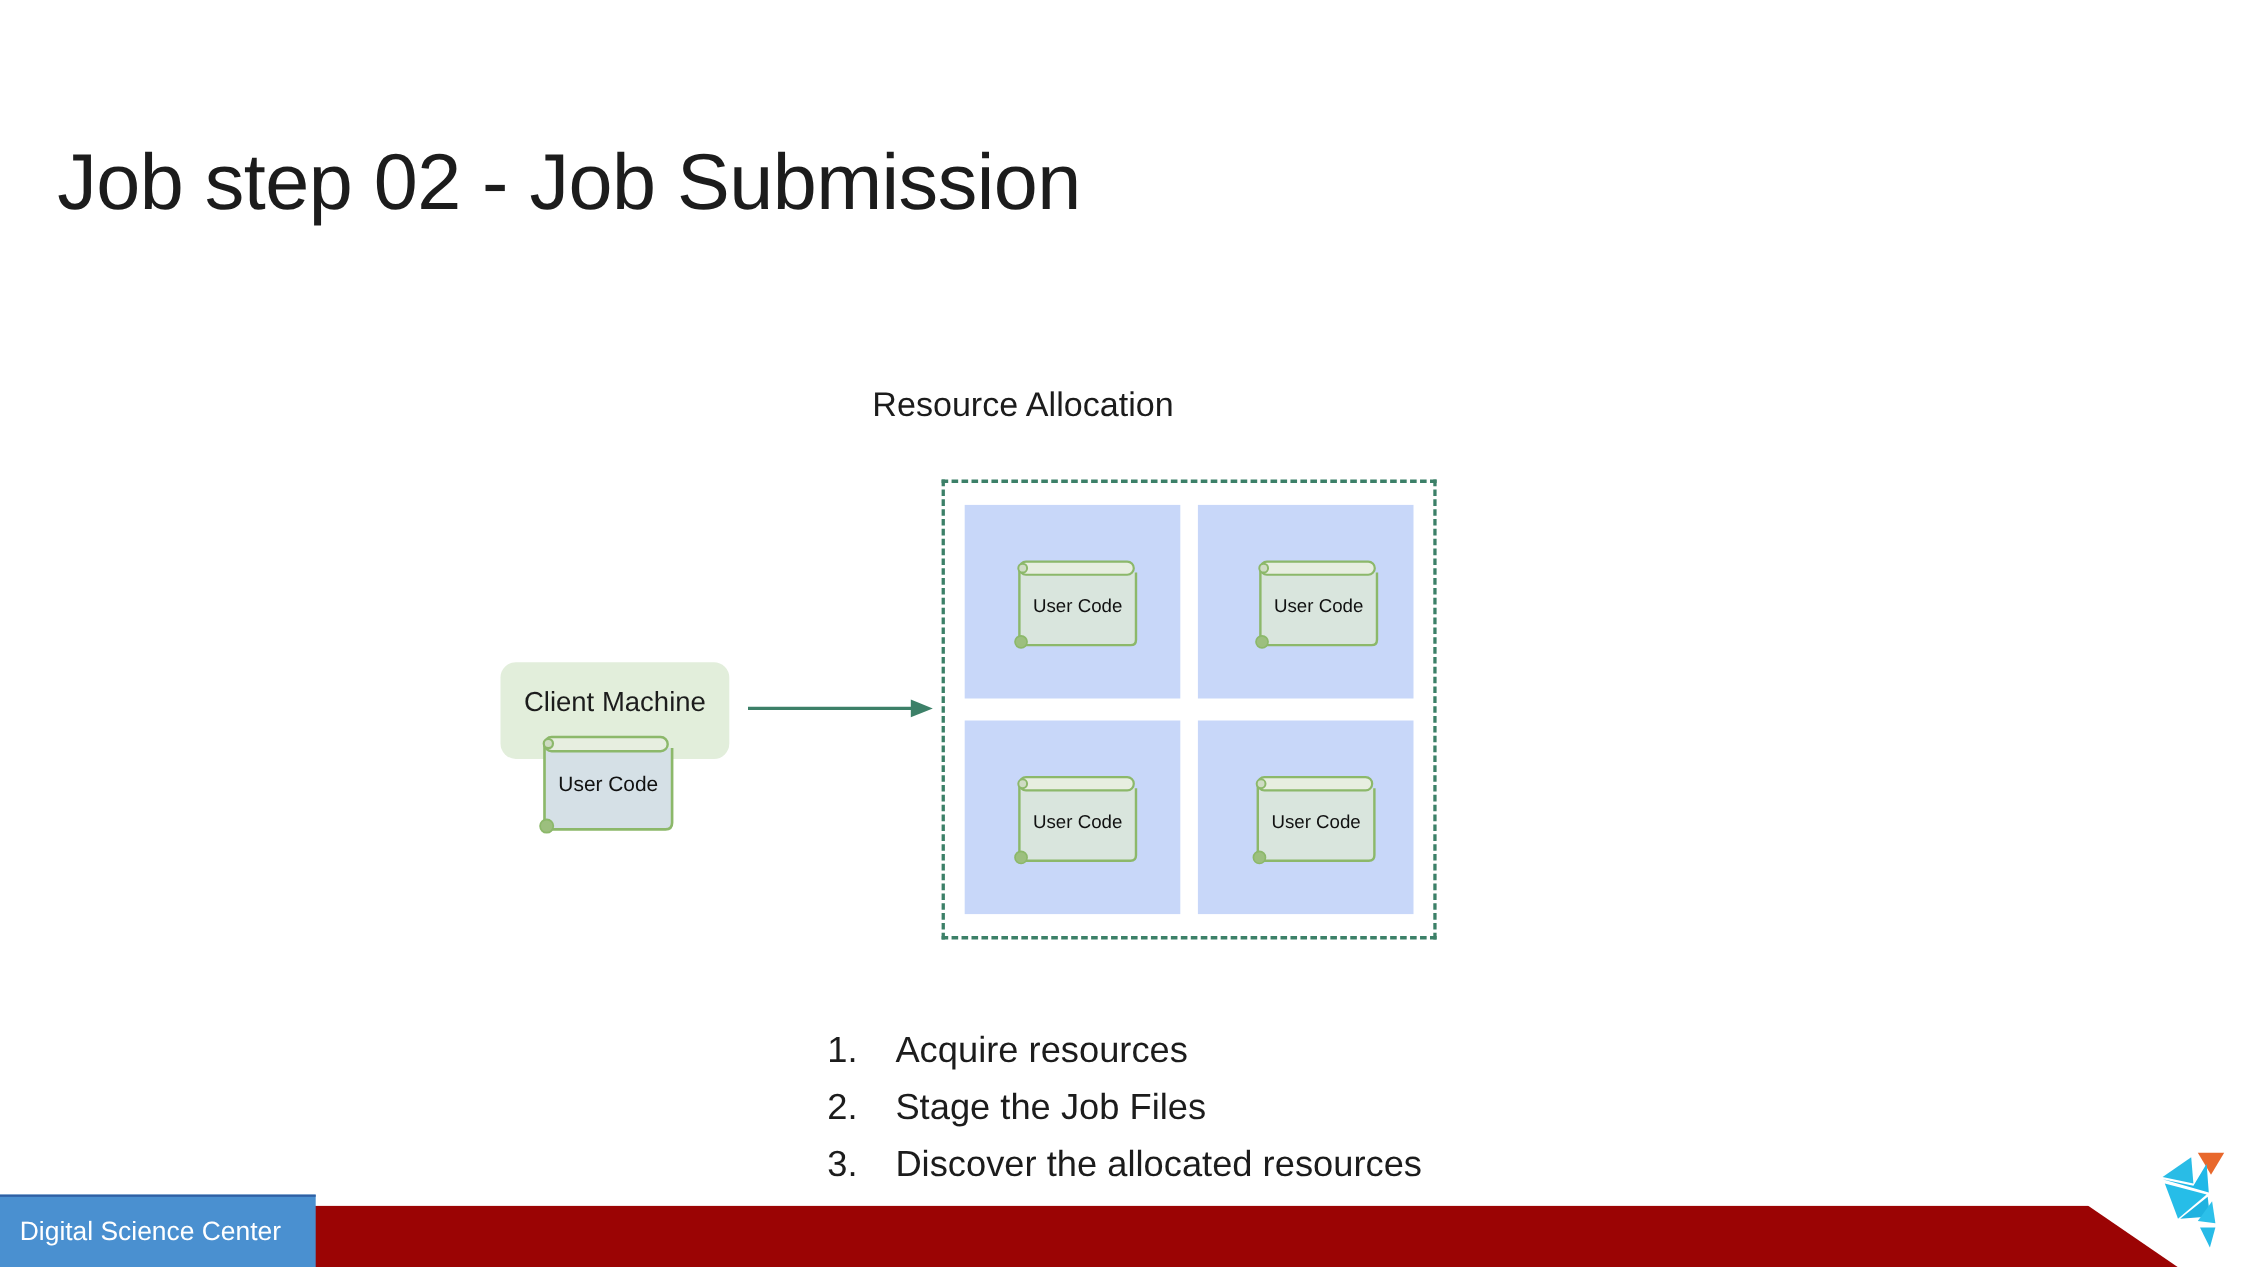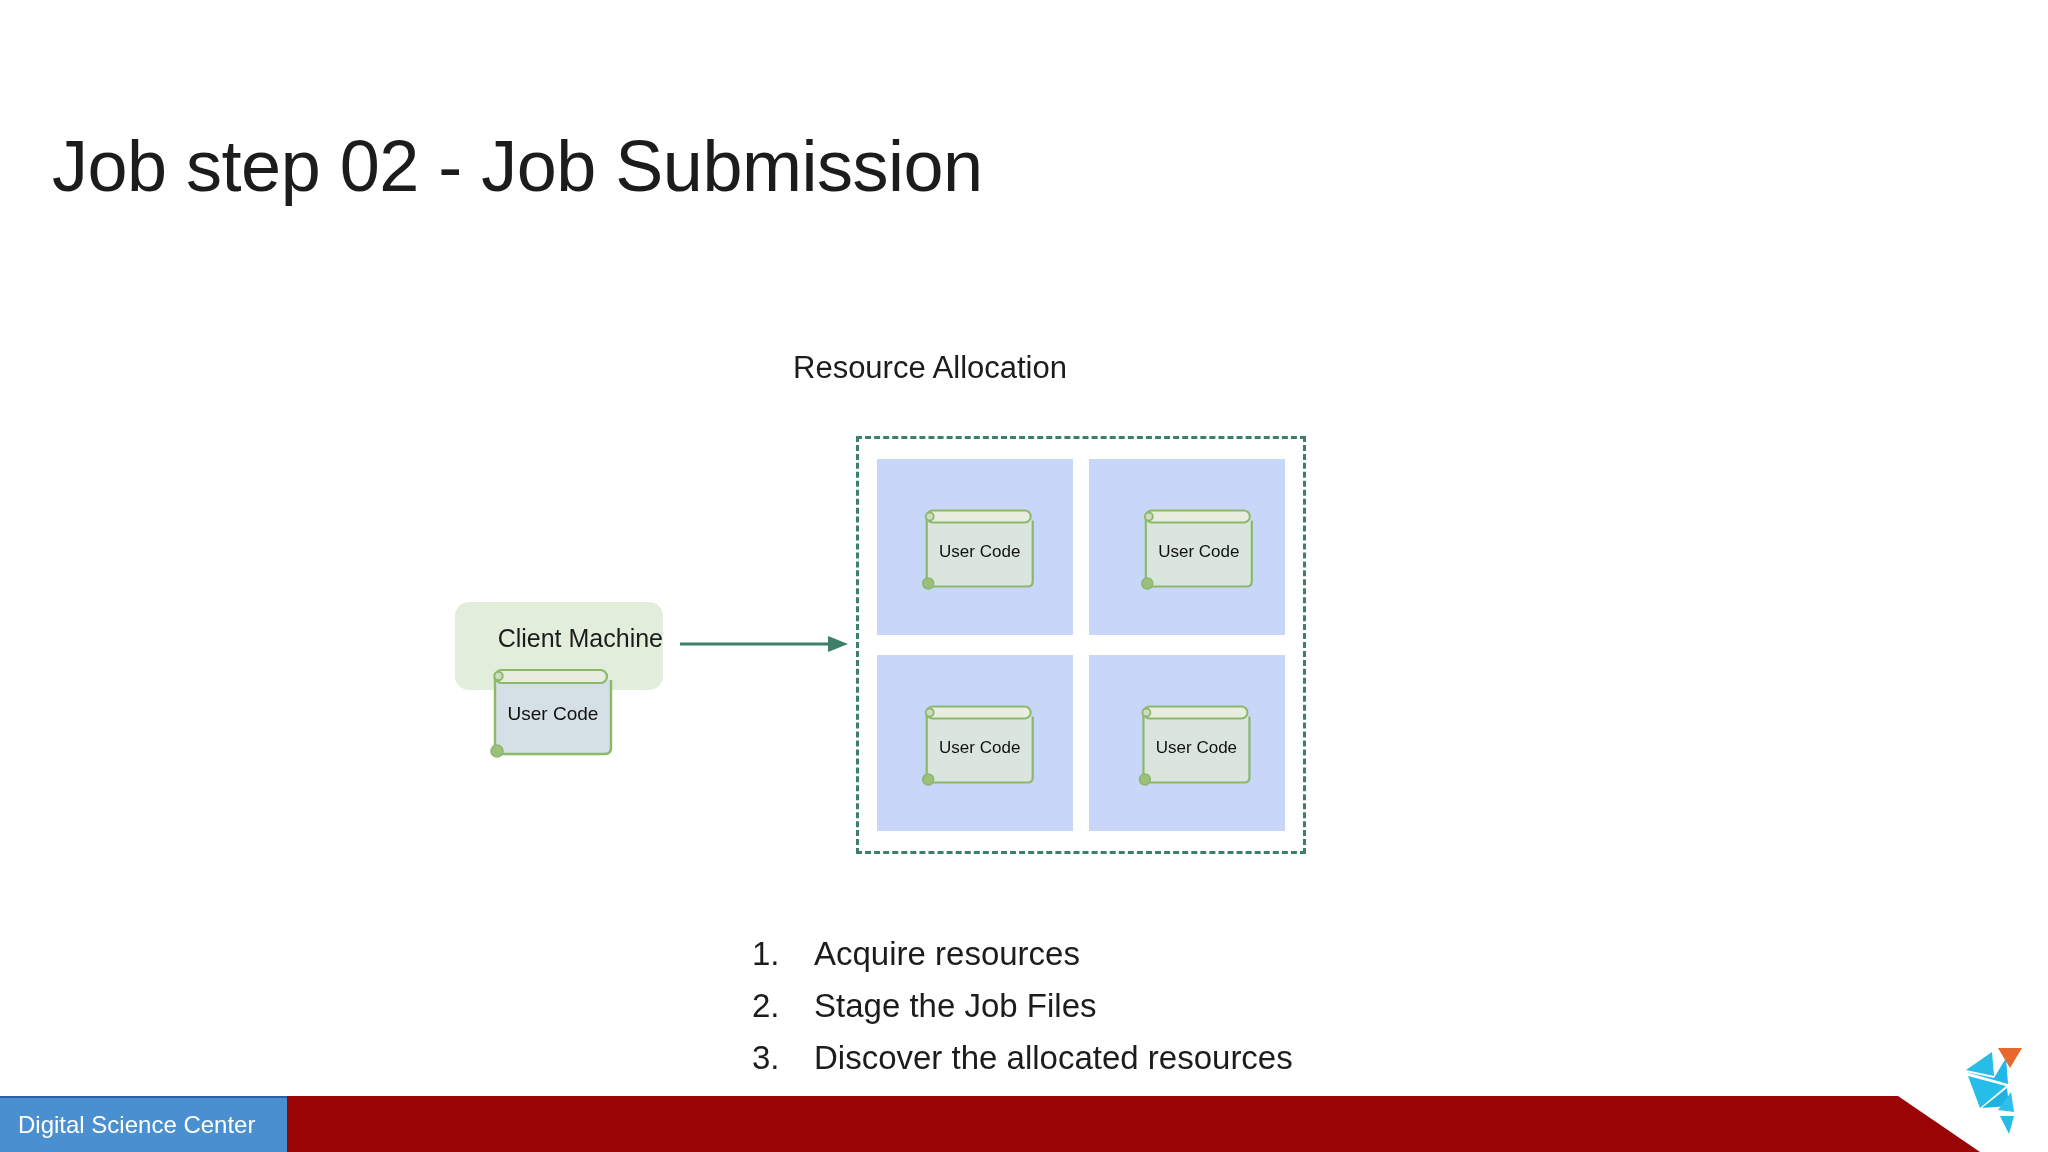--- a/index.html
+++ b/index.html
@@ -59,21 +59,21 @@
     width: 208px;
     height: 88px;
     background: #e2eedb;
     border-radius: 14px;
   }
   .client-machine-label {
     position: absolute;
     left: 0;
     top: 22px;
     width: 100%;
-    text-align: right;
+    text-align: center;
     font-size: 25px;
     color: #1c1c1c;
     white-space: nowrap;
   }
 
   
   .scroll {
     position: absolute;
     width: 118px;
     height: 83px;
@@ -187,21 +187,21 @@
     width: 2048px;
     height: 56px;
     background: #9b0404;
     clip-path: polygon(0 0, 1898px 0, 1980px 56px, 0 56px);
   }
   .footer-badge {
     position: absolute;
     left: 0;
     bottom: 0;
     width: 287px;
-    height: 56px;
+    height: 66px;
     background: #4a90d0;
     border-top: 2px solid #2f5fa3;
     box-sizing: border-box;
     display: flex;
     align-items: center;
   }
   .footer-badge-label {
     padding-left: 18px;
     font-size: 24px;
     color: #ffffff;

